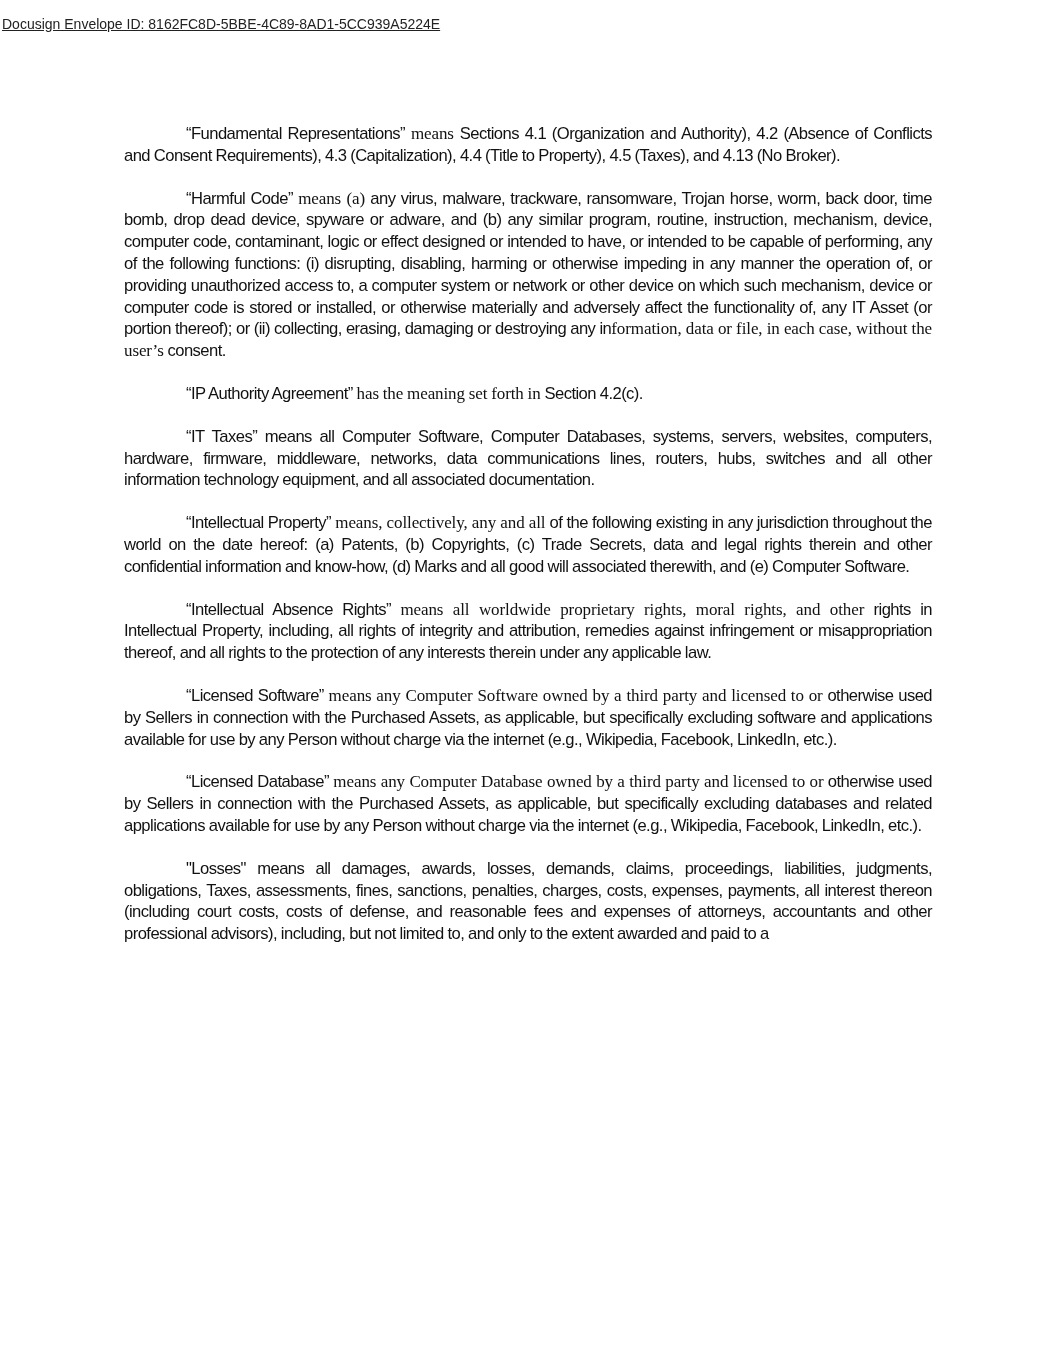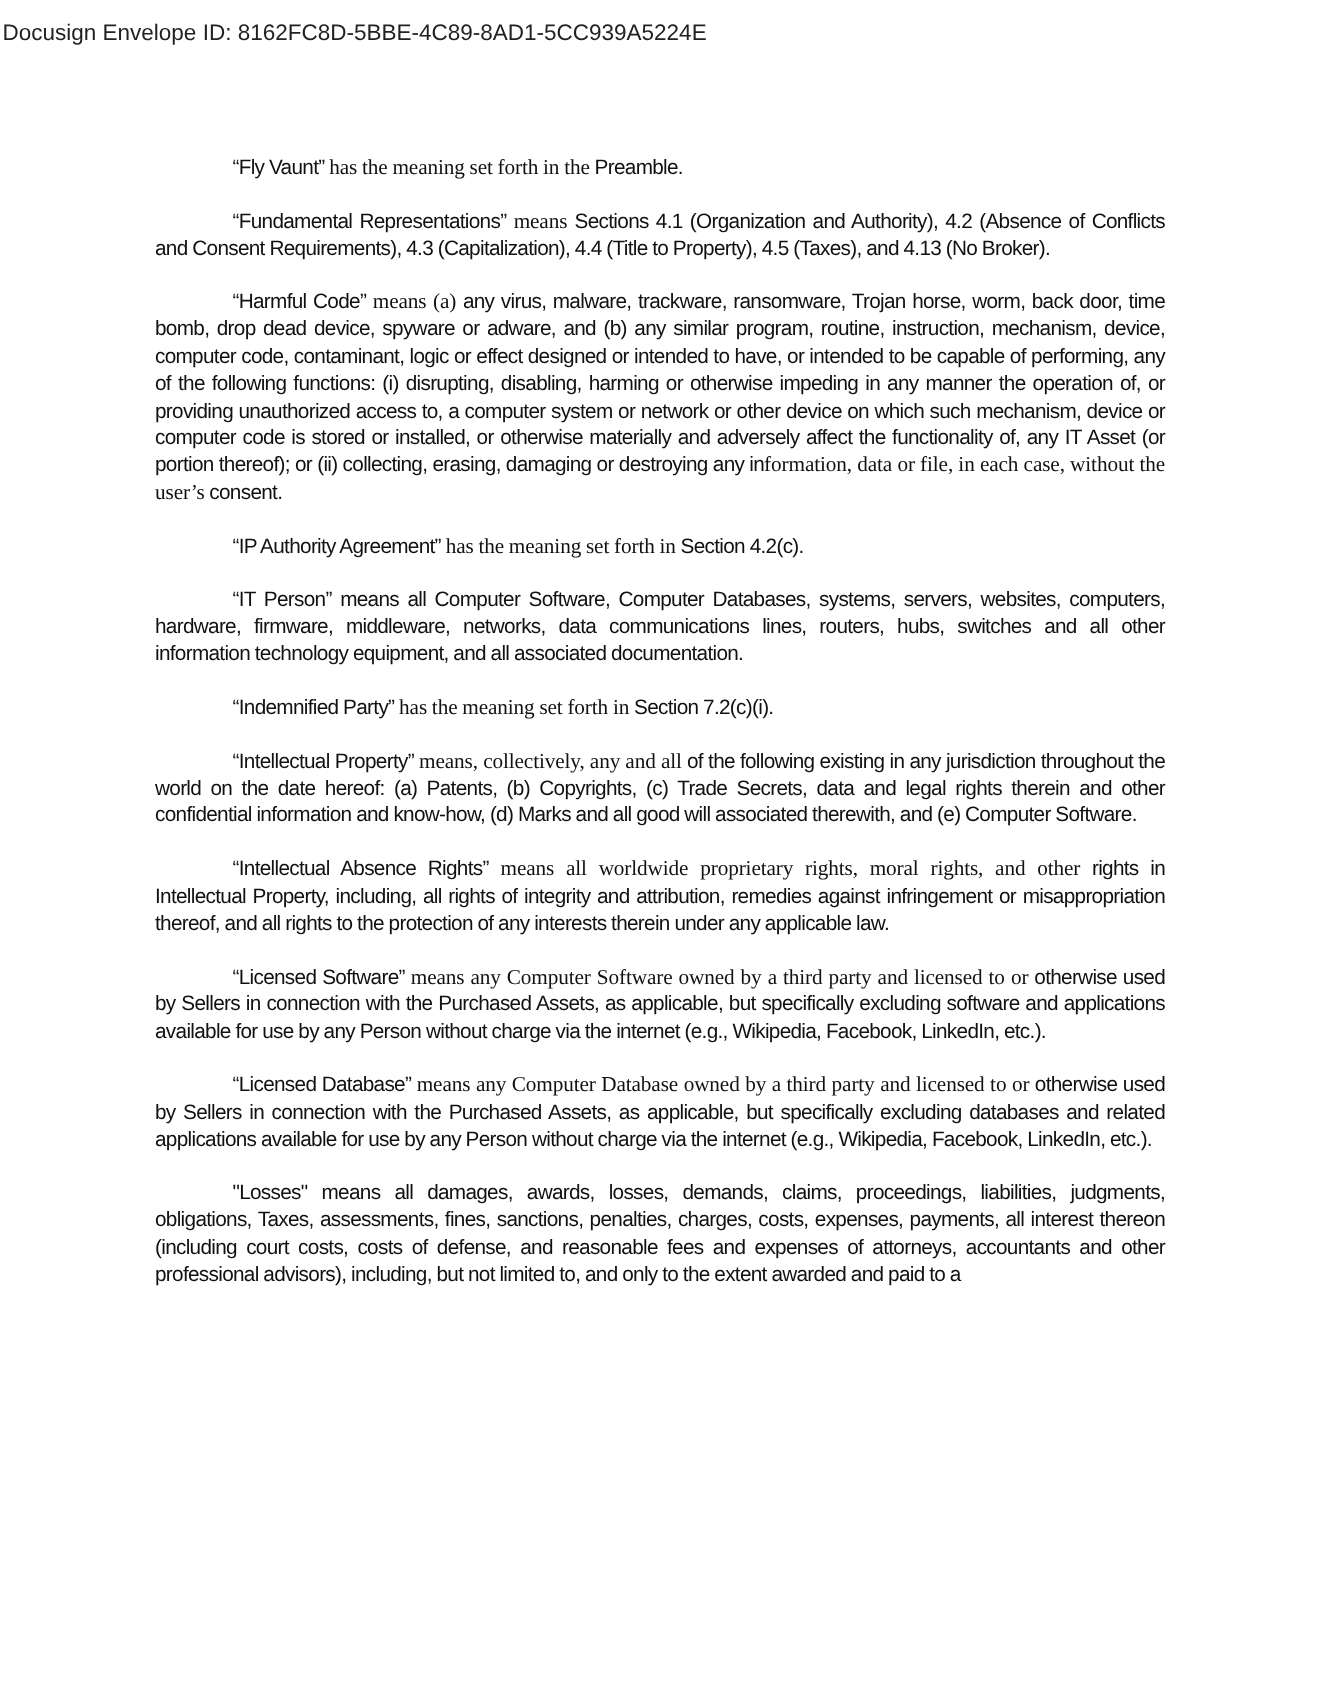--- a/index.html
+++ b/index.html
@@ -12,22 +12,23 @@
     height: 1365px;
     position: relative;
     overflow: hidden;
     color: #111111;
   }
   .envelope {
     position: absolute;
     left: 2px;
     top: 16px;
     font-family: "Liberation Sans", sans-serif;
-    font-size: 18px;
+    font-size: 14px;
     color: #222222;
+    text-decoration: underline;
   }
   .page {
     position: absolute;
     left: 124px;
     top: 123px;
     width: 808px;
   }
   .para {
     margin: 0 0 21px 0;
     font-family: "Liberation Sans", sans-serif;
@@ -47,31 +48,29 @@
     text-underline-offset: 2px;
   }
 </style>
 </head>
 <body>
 
 <div class="envelope">Docusign Envelope ID: 8162FC8D-5BBE-4C89-8AD1-5CC939A5224E</div>
 
 <div class="page">
 
-  <p class="para"><span>“Fly Vaunt”</span><span class="serif"> has the meaning set forth in the </span><span>Preamble.</span></p>
 
   <p class="para"><span>“Fundamental Representations”</span><span class="serif"> means </span><span class="ref">Sections 4.1</span><span> (Organization and Authority), </span><span class="ref">4.2</span><span> (Absence of Conflicts and Consent Requirements), </span><span class="ref">4.3</span><span> (Capitalization), </span><span class="ref">4.4</span><span> (Title to Property), </span><span class="ref">4.5</span><span> (Taxes), and </span><span class="ref">4.13</span><span> (No Broker).</span></p>
 
   <p class="para"><span>“Harmful Code”</span><span class="serif"> means (a) </span><span>any virus, malware, trackware, ransomware, Trojan horse, worm, back door, time bomb, drop dead device, spyware or adware, and (b) any similar program, routine, instruction, mechanism, device, computer code, contaminant, logic or effect designed or intended to have, or intended to be capable of performing, any of the following functions: (i) disrupting, disabling, harming or otherwise impeding in any manner the operation of, or providing unauthorized access to, a computer system or network or other device on which such mechanism, device or computer code is stored or installed, or otherwise materially and adversely affect the functionality of, any IT Asset (or portion thereof); or (ii) collecting, erasing, damaging or destroying any in</span><span class="serif">formation, data or file, in each case, without the user’s</span><span> consent.</span></p>
 
   <p class="para"><span>“IP Authority Agreement”</span><span class="serif"> has the meaning set forth in </span><span class="ref">Section 4.2(c)</span><span>.</span></p>
 
-  <p class="para"><span>“IT Person”</span><span> means all Computer Software, Computer Databases, systems, servers, websites, computers, hardware, firmware, middleware, networks, data communications lines, routers, hubs, switches and all other information technology equipment, and all associated documentation.</span></p>
+  <p class="para"><span>“IT Taxes”</span><span> means all Computer Software, Computer Databases, systems, servers, websites, computers, hardware, firmware, middleware, networks, data communications lines, routers, hubs, switches and all other information technology equipment, and all associated documentation.</span></p>
 
-  <p class="para"><span>“Indemnified Party”</span><span class="serif"> has the meaning set forth in </span><span class="ref">Section 7.2(c)(i)</span><span>.</span></p>
 
 
   <p class="para"><span>“Intellectual Property”</span><span class="serif"> means, collectively, any and all </span><span>of the following existing in any jurisdiction throughout the world on the date hereof: (a) Patents, (b) Copyrights, (c) Trade Secrets, data and legal rights therein and other confidential information and know-how, (d) Marks and all good will associated therewith, and (e) Computer Software.</span></p>
 
   <p class="para"><span>“Intellectual Absence Rights”</span><span class="serif"> means all worldwide proprietary rights, moral rights, and other</span><span> rights in Intellectual Property, including, all rights of integrity and attribution, remedies against infringement or misappropriation thereof, and all rights to the protection of any interests therein under any applicable law.</span></p>
 
   <p class="para"><span>“Licensed Software”</span><span class="serif"> means any Computer Software owned by a third party and licensed to or</span><span> otherwise used by Sellers in connection with the Purchased Assets, as applicable, but specifically excluding software and applications available for use by any Person without charge via the internet (e.g., Wikipedia, Facebook, LinkedIn, etc.).</span></p>
 
   <p class="para"><span>“Licensed Database”</span><span class="serif"> means any Computer Database owned by a third party and licensed to or</span><span> otherwise used by Sellers in connection with the Purchased Assets, as applicable, but specifically excluding databases and related applications available for use by any Person without charge via the internet (e.g., Wikipedia, Facebook, LinkedIn, etc.).</span></p>
 

